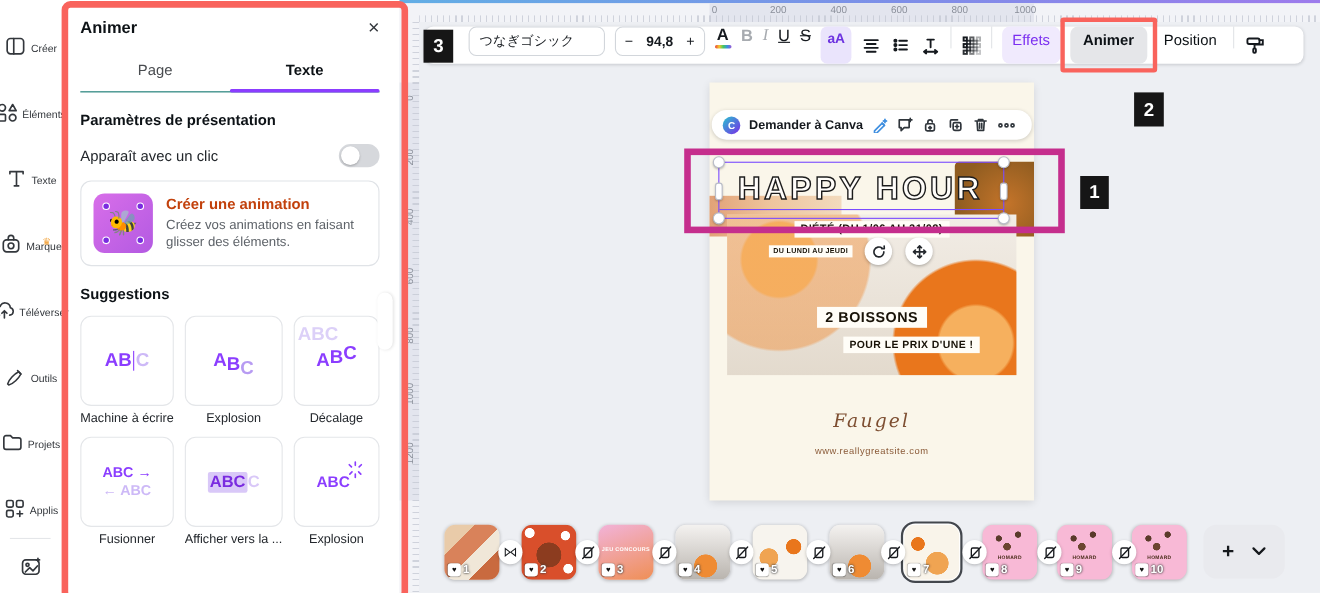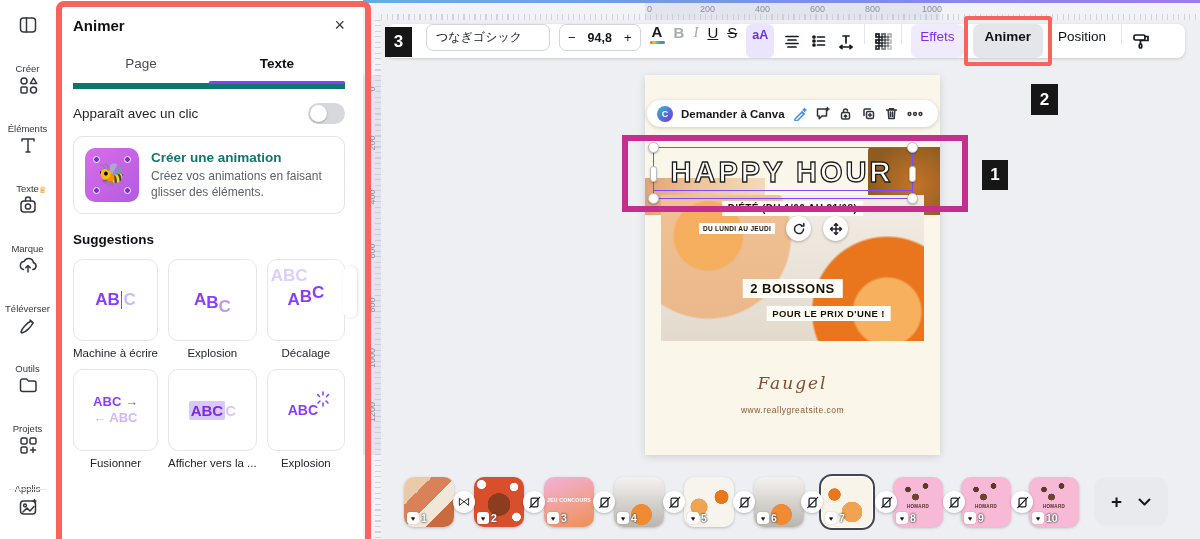--- a/index.html
+++ b/index.html
@@ -1,45 +1,45 @@
 <!DOCTYPE html>
 <html><head>
 <meta charset="utf-8">
 <style>
   html,body{margin:0;padding:0;background:#fff;}
   .stage{position:relative;width:1200px;height:539px;overflow:hidden;background:#fff;
          font-family:"Liberation Sans",sans-serif;color:#15191e;}
   
   .sidebar{position:absolute;left:0;top:0;width:55px;height:539px;background:#fff;z-index:30;}
-  .s-item{width:55px;height:60px;display:flex;flex-direction:column;align-items:center;justify-content:space-between;gap:3px;cursor:pointer;}
+  .s-item{width:55px;height:60px;display:flex;flex-direction:row;align-items:center;justify-content:center;gap:3px;cursor:pointer;}
   .s-item svg{stroke:#33373c;fill:none;stroke-width:1.5;stroke-linecap:round;stroke-linejoin:round;}
   .s-label{font-size:9.5px;color:#33373c;}
   .s-wrap{position:absolute;top:14px;left:0;}
   .crown{position:absolute;font-size:9px;color:#f2a33c;margin-left:30px;margin-top:-9px;}
   .s-div{position:absolute;left:9px;top:489px;width:37px;height:1px;background:#e4e6e9;}
   .s-bottom{position:absolute;left:0;top:496px;}
   
   .panel{position:absolute;left:55px;top:0;width:308px;height:539px;background:#fff;z-index:20;overflow:hidden;}
   .panel-inner{padding:0 18px;}
   .p-head{display:flex;align-items:center;justify-content:space-between;padding:16px 0 6px 0;}
   .p-title{font-size:15px;font-weight:bold;color:#0d1216;}
   .p-close{font-size:18px;color:#33373c;cursor:pointer;line-height:1;}
-  .p-tabs{display:flex;border-bottom:6px solid #0f766e;margin-top:6px;}
+  .p-tabs{display:flex;border-bottom:1px solid #0f766e;margin-top:6px;}
   .p-tab{flex:1;text-align:center;padding:10px 0 12px 0;font-size:13.5px;color:#494c50;cursor:pointer;position:relative;}
   .p-tab.active{font-weight:bold;color:#0d1216;}
   .p-tab.active::after{content:"";position:absolute;left:0;right:0;bottom:-1px;height:3px;border-radius:2px;background:#8b3dff;}
   .p-sec{font-size:13.5px;font-weight:bold;color:#0d1216;margin:18px 0 0 0;}
   .p-row{display:flex;align-items:center;justify-content:space-between;margin-top:14px;font-size:13.5px;color:#23272c;}
   .toggle{width:37px;height:21px;border-radius:11px;background:#d6d8dc;position:relative;cursor:pointer;flex:0 0 auto;}
   .toggle::after{content:"";position:absolute;left:2px;top:2px;width:17px;height:17px;border-radius:50%;background:#fff;box-shadow:0 1px 2px rgba(0,0,0,.25);}
   .card{margin-top:12px;border:1px solid #e0e3e7;border-radius:10px;padding:11px;display:flex;gap:12px;align-items:center;cursor:pointer;}
   .card-ic{width:54px;height:54px;flex:0 0 auto;border-radius:10px;background:linear-gradient(135deg,#d86ee9,#b35ae2);display:flex;align-items:center;justify-content:center;font-size:22px;position:relative;}
   .card-ic i{position:absolute;width:5px;height:5px;border-radius:50%;background:#7a2be0;border:1px solid #fff;}
   .card-ic i.d1{left:8px;top:8px}.card-ic i.d2{right:8px;top:8px}.card-ic i.d3{left:8px;bottom:8px}.card-ic i.d4{right:8px;bottom:8px}
-  .card-t{font-size:13.5px;font-weight:bold;color:#0f766e;}
+  .card-t{font-size:13.5px;font-weight:bold;color:#c2410c;}
   .card-d{font-size:12px;color:#5e6369;line-height:1.35;margin-top:3px;}
   .sugg-grid{display:grid;grid-template-columns:repeat(3,1fr);gap:10px;margin-top:12px;}
   .tile{cursor:pointer;}
   .tile-art{height:80px;border:1px solid #e4e6e9;border-radius:10px;display:flex;align-items:center;justify-content:center;background:#fff;position:relative;overflow:hidden;}
   .tile-lab{margin-top:6px;font-size:11.5px;color:#23272c;text-align:center;white-space:nowrap;overflow:hidden;text-overflow:ellipsis;}
   .pur{color:#8b3dff;font-weight:bold;font-size:17px;}
   .pur-l{color:#cdb9f7;font-weight:bold;font-size:17px;}
   .cursorbar{display:inline-block;width:1.5px;height:18px;background:#8b3dff;margin:0 1px;vertical-align:-3px;}
   .asc b{display:inline-block;font-size:17px;font-weight:bold;color:#8b3dff;}
   .asc .b2{transform:translateY(3px);}
@@ -251,20 +251,21 @@
   <div class="panel">
     <div class="panel-inner">
       <div class="p-head">
         <span class="p-title">Animer</span>
         <span class="p-close">×</span>
       </div>
       <div class="p-tabs">
         <div class="p-tab">Page</div>
         <div class="p-tab active">Texte</div>
       </div>
+      <div class="p-sec">Paramètres de présentation</div>
       <div class="p-row">
         <span>Apparaît avec un clic</span>
         <span class="toggle"></span>
       </div>
       <div class="card">
         <div class="card-ic">
           <span>🐝</span>
           <i class="d1"></i>
             <i class="d2"></i>
             <i class="d3"></i>

